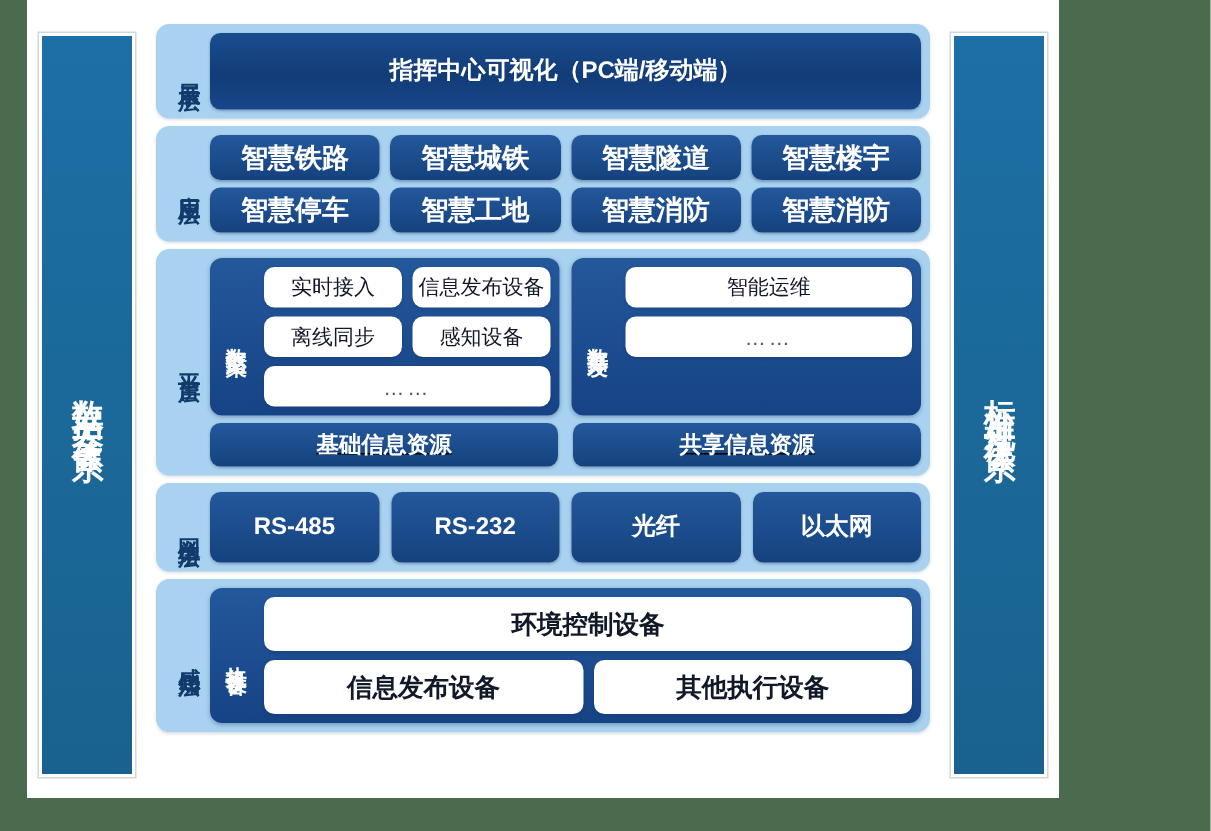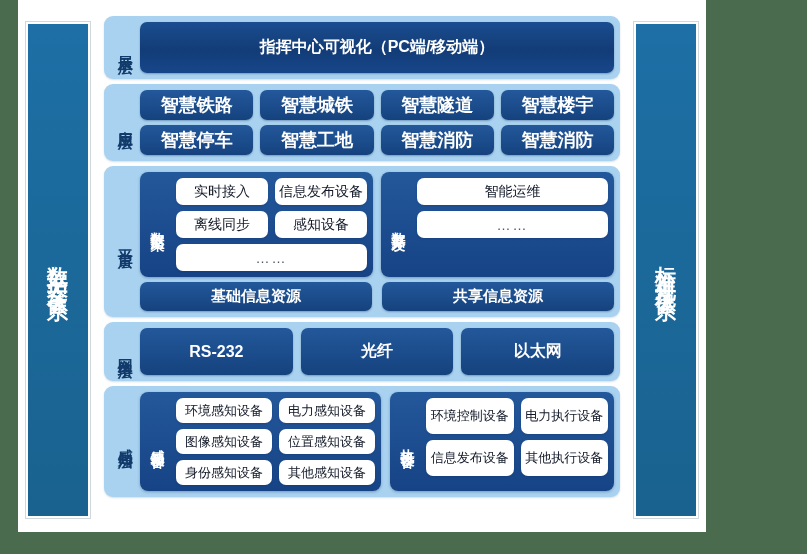--- a/index.html
+++ b/index.html
@@ -135,33 +135,33 @@
     writing-mode:vertical-rl;text-orientation:upright;
     letter-spacing:2px;
     display:flex;align-items:center;justify-content:center;
     white-space:nowrap;
   }
   .group-grid{flex:1 1 auto;display:flex;flex-direction:column;gap:6px;min-width:0;}
   .grid-row{display:flex;gap:7px;}
   .grid-row .white-pill{flex:1 1 0;height:27px;}
   .full-pill{height:27px;width:100%;letter-spacing:2px;color:#4a5568;}
 
-  .resource-row{display:flex;gap:10px;}
+  .resource-row{display:flex;gap:10px;text-decoration:underline;}
   .resource-row .navy{flex:1 1 0;height:29px;font-size:15px;}
 
   
   .net-row{display:flex;gap:8px;}
   .net-row .navy{flex:1 1 0;height:47px;font-size:16px;}
 
   
   .percep-groups{display:flex;gap:9px;}
   .percep-groups .group-sense{flex:1.08 1 0;}
   .percep-groups .group-exec{flex:1 1 0;}
   .group-sense .grid-row .white-pill{height:25px;font-size:13px;}
-  .group-exec .grid-row .white-pill{height:36px;font-size:13px;}
+  .group-exec .grid-row .white-pill{height:36px;font-size:17px;font-weight:bold;}
 </style>
 </head>
 <body>
 
 <div id="canvas">
 
   <div class="frame">
 
     <div class="pillar">
       <span class="pillar-text">数据安全体系</span>
@@ -232,56 +232,39 @@
             <div class="navy">共享信息资源</div>
           </div>
 
         </div>
       </div>
 
       <div class="layer">
         <div class="layer-label">网络层</div>
         <div class="layer-body">
           <div class="net-row">
+            <div class="navy">RS-485</div>
             <div class="navy">RS-232</div>
             <div class="navy">光纤</div>
             <div class="navy">以太网</div>
           </div>
         </div>
       </div>
 
       <div class="layer">
         <div class="layer-label">感知层</div>
         <div class="layer-body">
           <div class="percep-groups">
 
-            <div class="group group-sense">
-              <div class="group-label">感知设备</div>
-              <div class="group-grid">
-                <div class="grid-row">
-                  <div class="white-pill">环境感知设备</div>
-                  <div class="white-pill">电力感知设备</div>
-                </div>
-                <div class="grid-row">
-                  <div class="white-pill">图像感知设备</div>
-                  <div class="white-pill">位置感知设备</div>
-                </div>
-                <div class="grid-row">
-                  <div class="white-pill">身份感知设备</div>
-                  <div class="white-pill">其他感知设备</div>
-                </div>
-              </div>
-            </div>
 
             <div class="group group-exec">
               <div class="group-label">执行设备</div>
               <div class="group-grid">
                 <div class="grid-row">
                   <div class="white-pill">环境控制设备</div>
-                  <div class="white-pill">电力执行设备</div>
                 </div>
                 <div class="grid-row">
                   <div class="white-pill">信息发布设备</div>
                   <div class="white-pill">其他执行设备</div>
                 </div>
               </div>
             </div>
 
           </div>
         </div>

